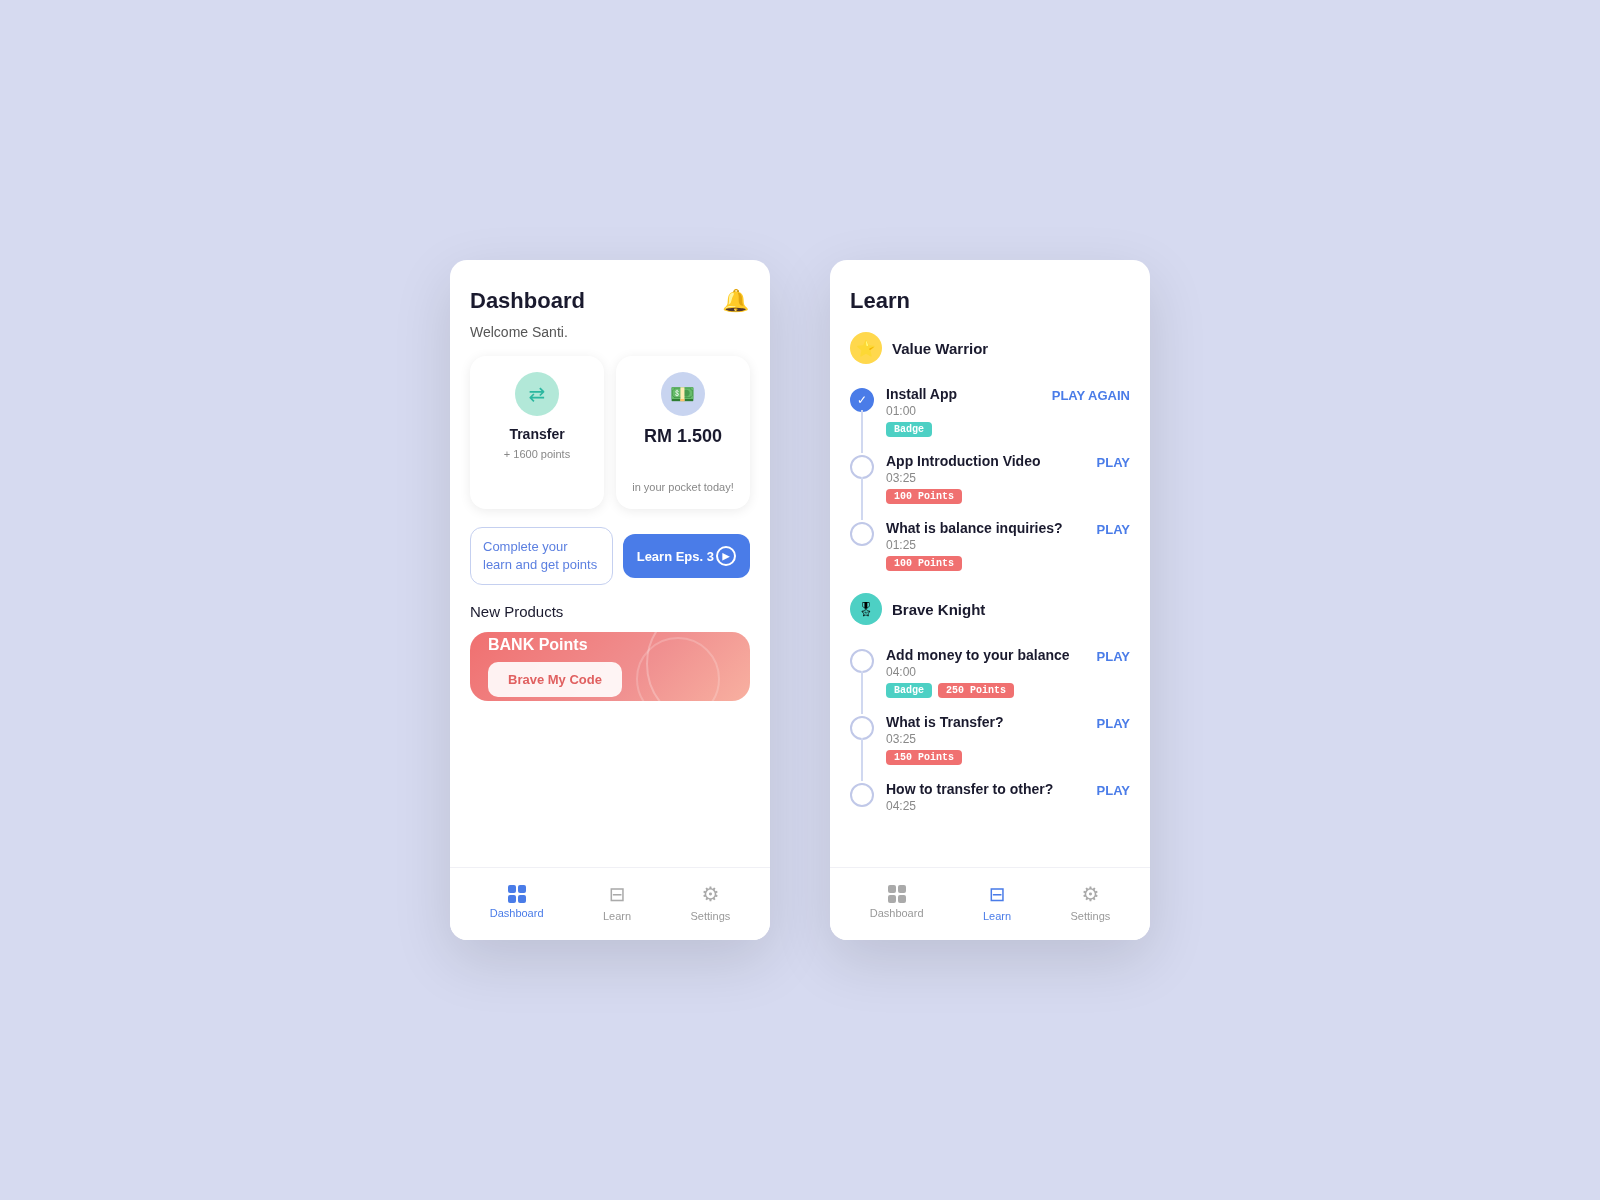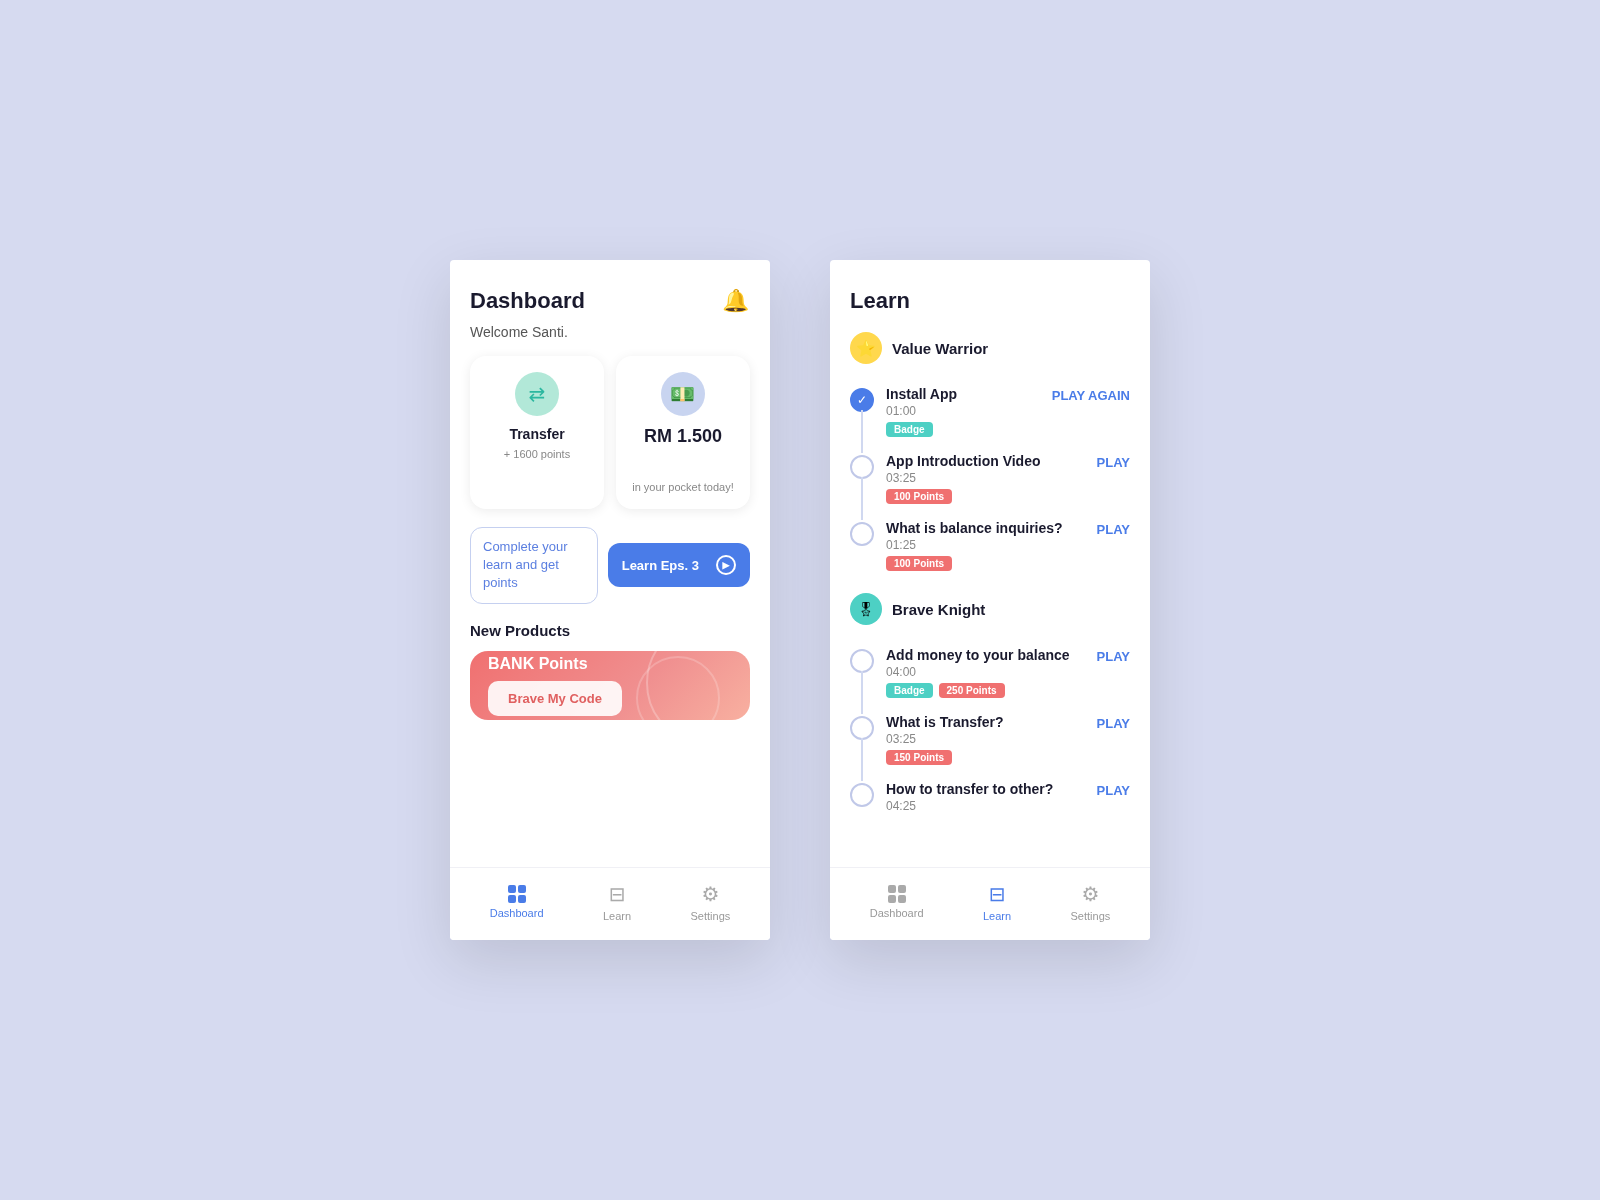--- a/index.html
+++ b/index.html
@@ -15,21 +15,21 @@
     .phones-container {
       display: flex;
       gap: 60px;
       align-items: flex-start;
       padding: 60px 0;
     }
 
     
     .phone {
       background: #fff;
-      border-radius: 4px;
+      border-radius: 17px;
       box-shadow: 0 20px 60px rgba(0,0,0,0.12);
       overflow: hidden;
       position: relative;
     }
     .phone-left { width: 320px; min-height: 680px; display: flex; flex-direction: column; }
     .phone-right { width: 320px; min-height: 680px; display: flex; flex-direction: column; }
 
     
     .phone-left .content { flex: 1; padding: 28px 20px 0; }
     .header-row {
@@ -89,32 +89,32 @@
       background: #4a7ce8;
       color: #fff;
       border: none;
       border-radius: 12px;
       padding: 12px 14px;
       font-size: 13px;
       font-weight: 600;
       cursor: pointer;
       display: flex;
       align-items: center;
-      gap: 17px;
+      gap: 2px;
       white-space: nowrap;
     }
     .play-circle {
       width: 20px; height: 20px;
       border: 2px solid #fff;
       border-radius: 50%;
       display: flex; align-items: center; justify-content: center;
       font-size: 9px;
     }
 
-    .new-products-label { font-size: 15px; font-weight: 700; color: #1a1a2e; margin-bottom: 12px; }
+    .new-products-label { font-size: 15px; font-weight: 400; color: #1a1a2e; margin-bottom: 12px; }
 
     .bank-card {
       background: linear-gradient(135deg, #f07070 0%, #f09090 60%, #f8b0a0 100%);
       border-radius: 18px;
       padding: 4px 18px;
       position: relative;
       overflow: hidden;
       margin-bottom: 20px;
     }
     .bank-card::before {
@@ -218,21 +218,21 @@
     .item-circle.completed {
       background: #4a7ce8;
       border-color: #4a7ce8;
       color: #fff;
       font-size: 12px;
     }
 
     .item-info { flex: 1; }
     .item-title { font-size: 14px; font-weight: 600; color: #1a1a2e; margin-bottom: 2px; }
     .item-time { font-size: 12px; color: #888; margin-bottom: 4px; }
-    .badges-row { display: flex; gap: 6px; flex-wrap: wrap; }
+    .badges-row { display: flex; gap: 6px; flex-wrap: wrap; font-family: Liberation Mono, monospace; }
     .badge-tag {
       font-size: 10px;
       font-weight: 700;
       padding: 2px 8px;
       border-radius: 4px;
       color: #fff;
     }
     .badge-tag.teal-bg { background: #4dd0c4; }
     .badge-tag.red-bg { background: #f07070; }
 

